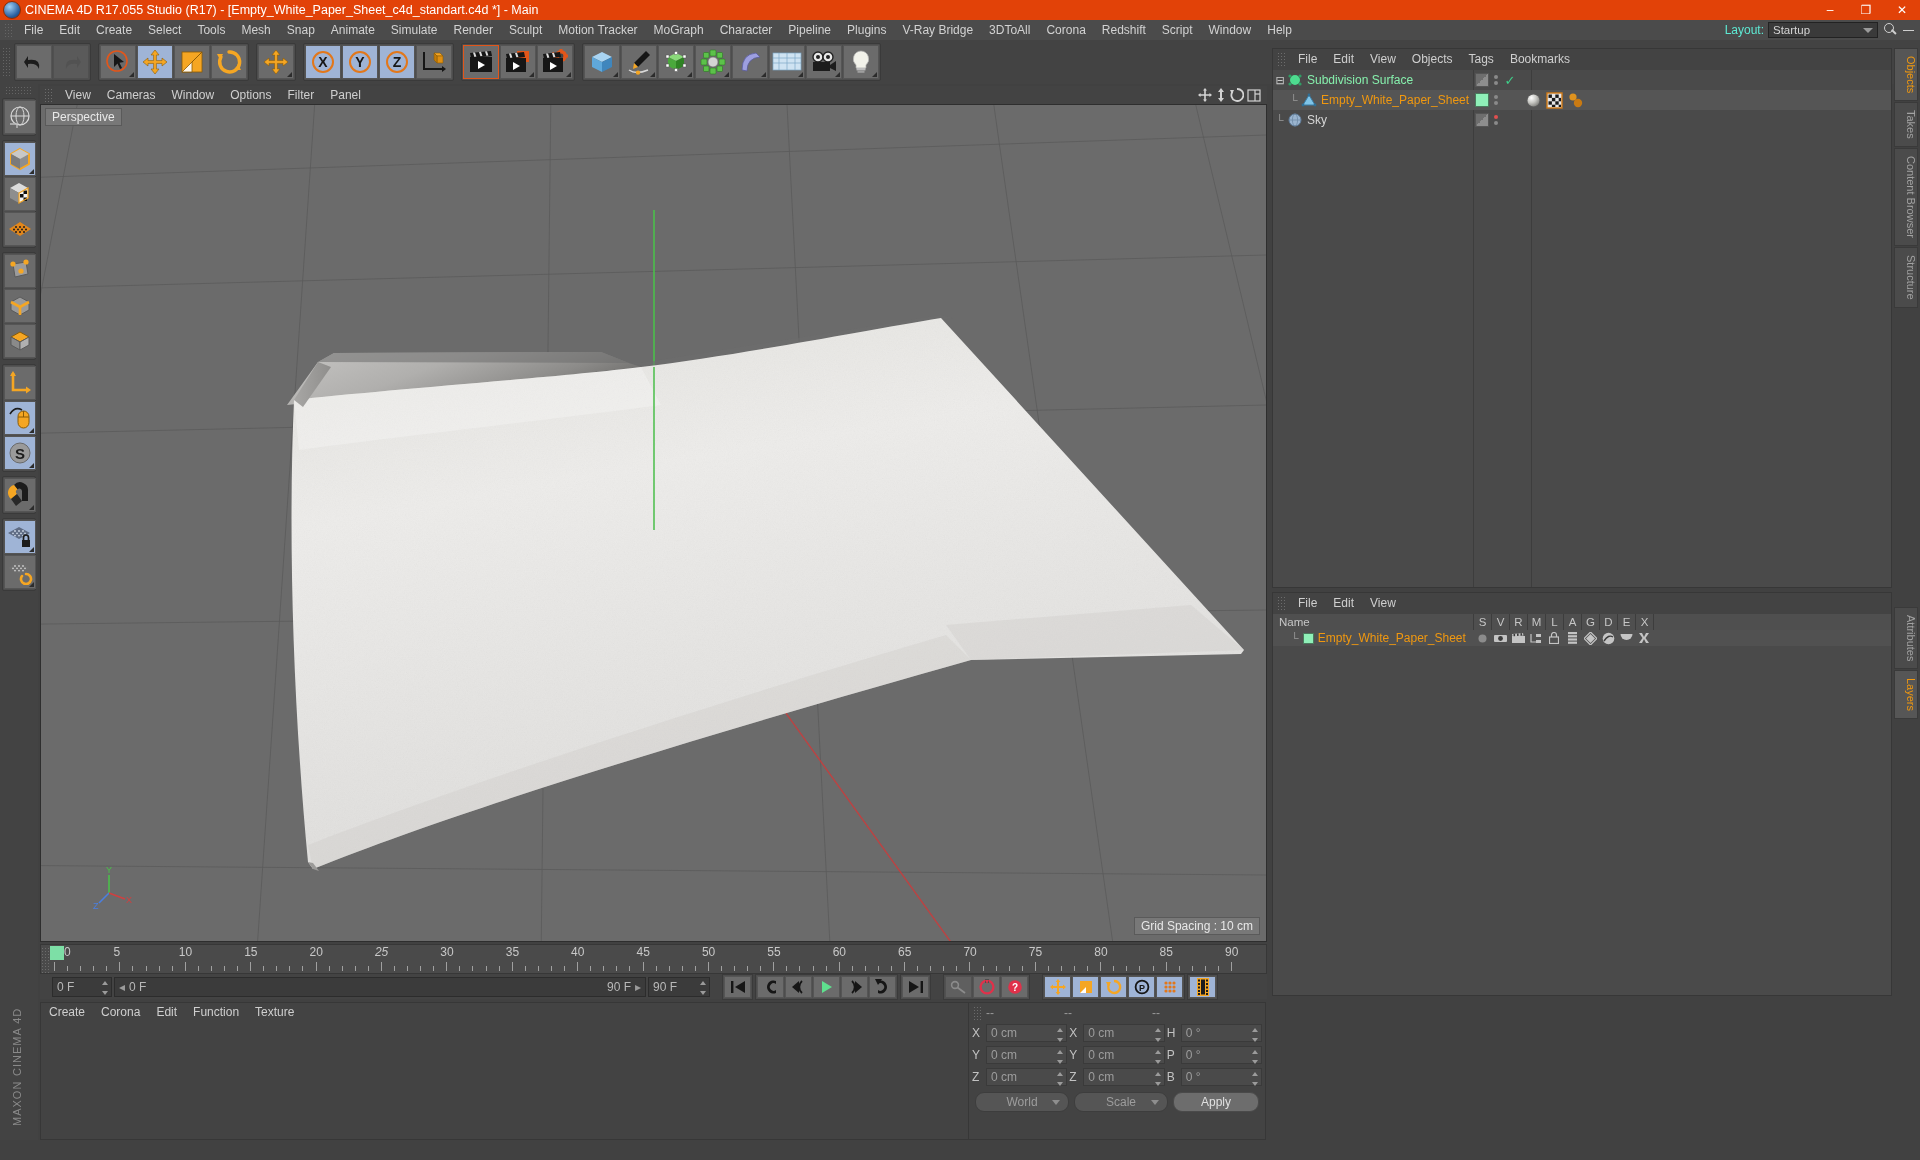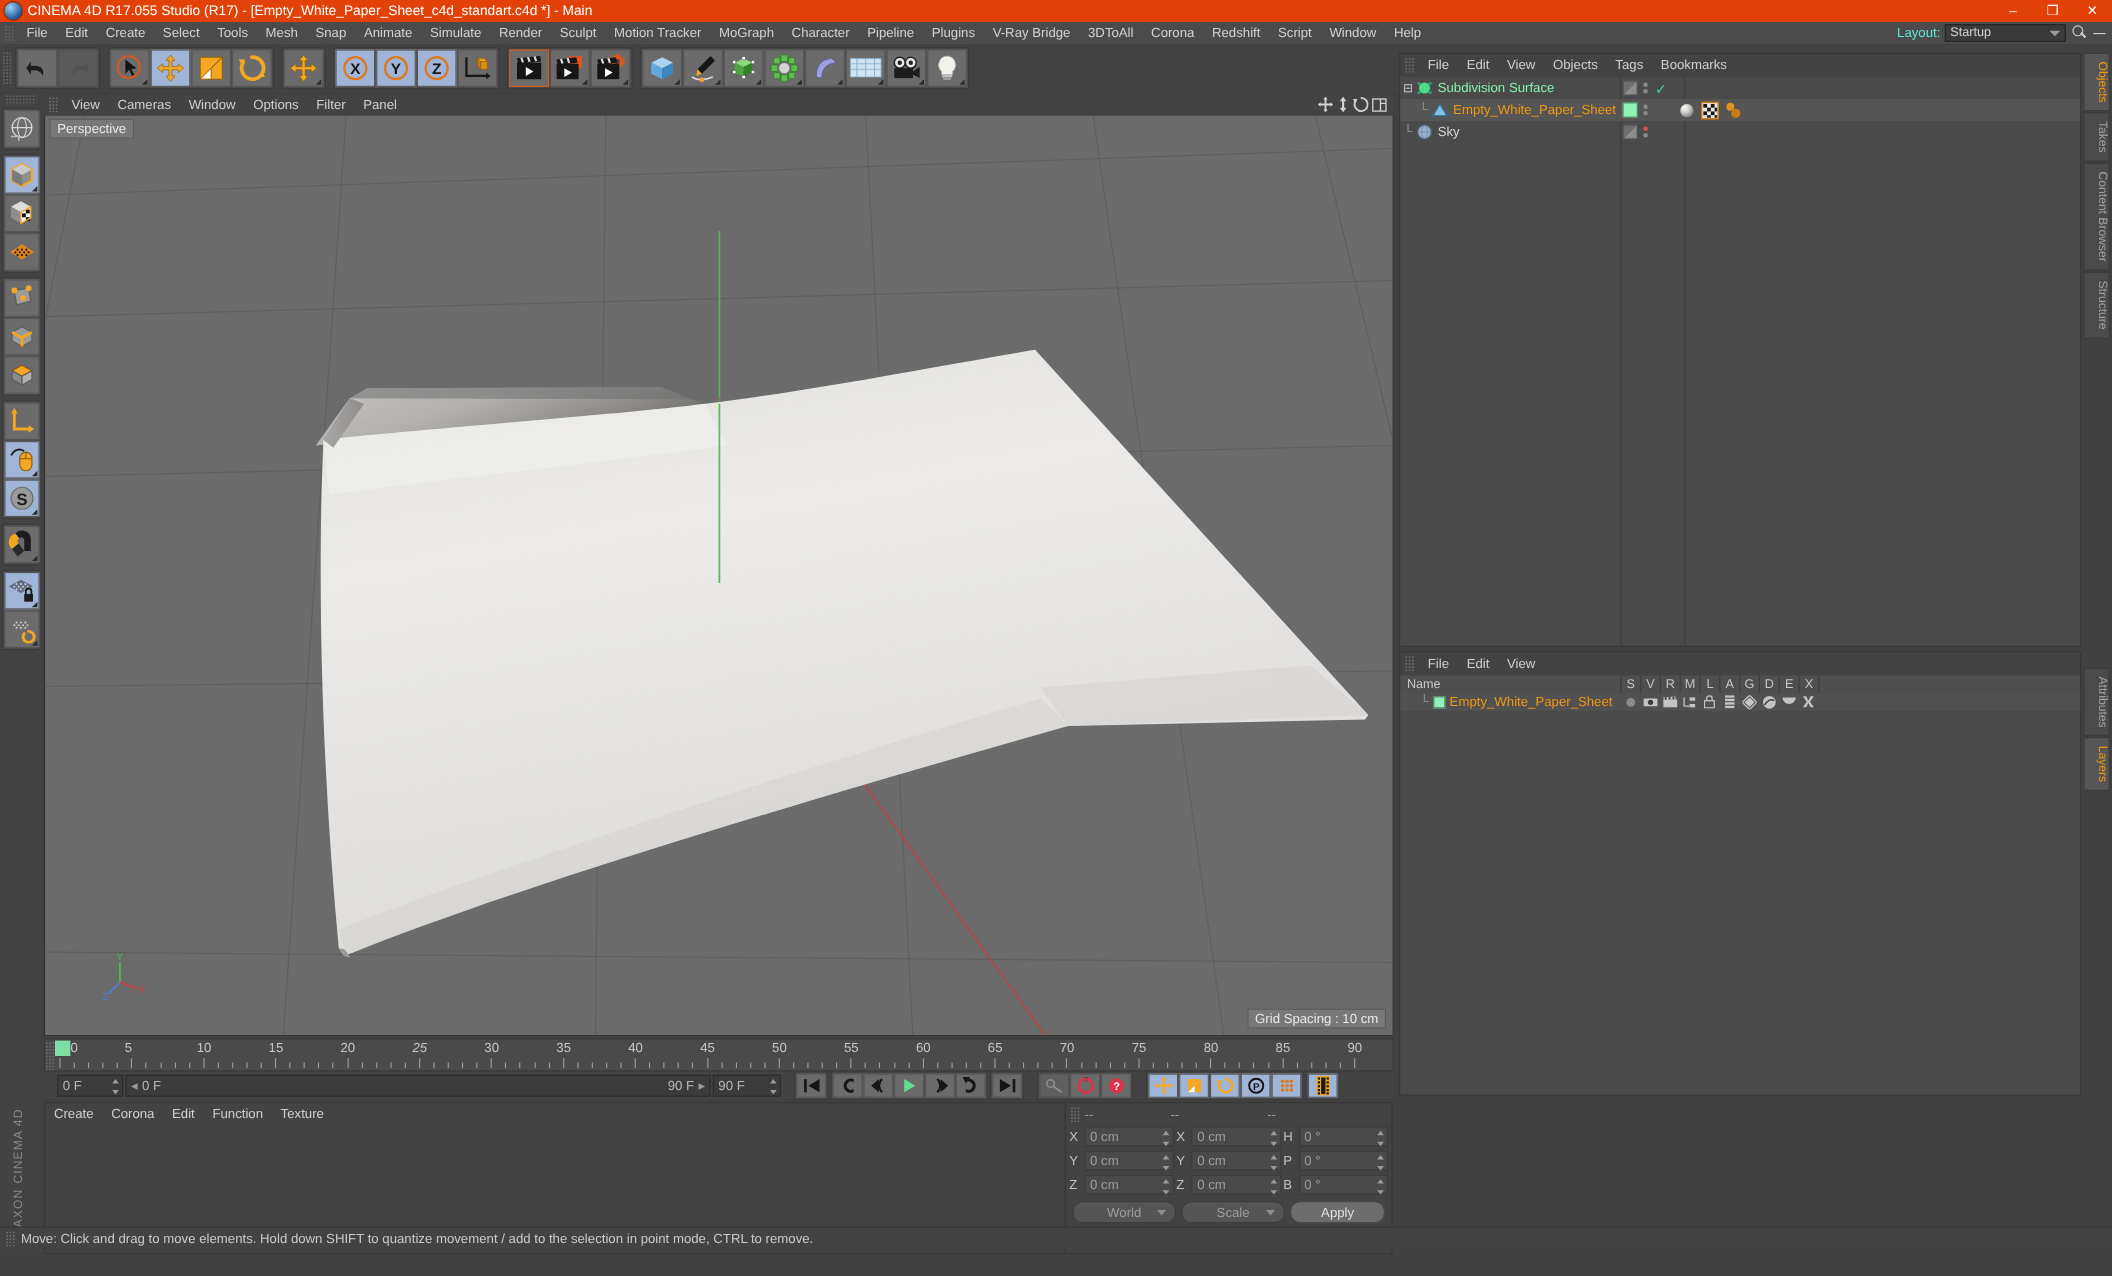--- a/index.html
+++ b/index.html
@@ -1376,18 +1376,14 @@
   <div class="vtabs">
     <div class="vtab active">Objects</div>
     <div class="vtab">Takes</div>
     <div class="vtab">Content Browser</div>
     <div class="vtab">Structure</div>
     <div style="height:298px;"></div>
     <div class="vtab">Attributes</div>
     <div class="vtab active">Layers</div>
   </div>
 
-  <div class="statusbar">
-    <div class="grip7"></div>
-    <div class="stext">Move: Click and drag to move elements. Hold down SHIFT to quantize movement / add to the selection in point mode, CTRL to remove.</div>
-  </div>
 
 </div>
 
 </body></html>

